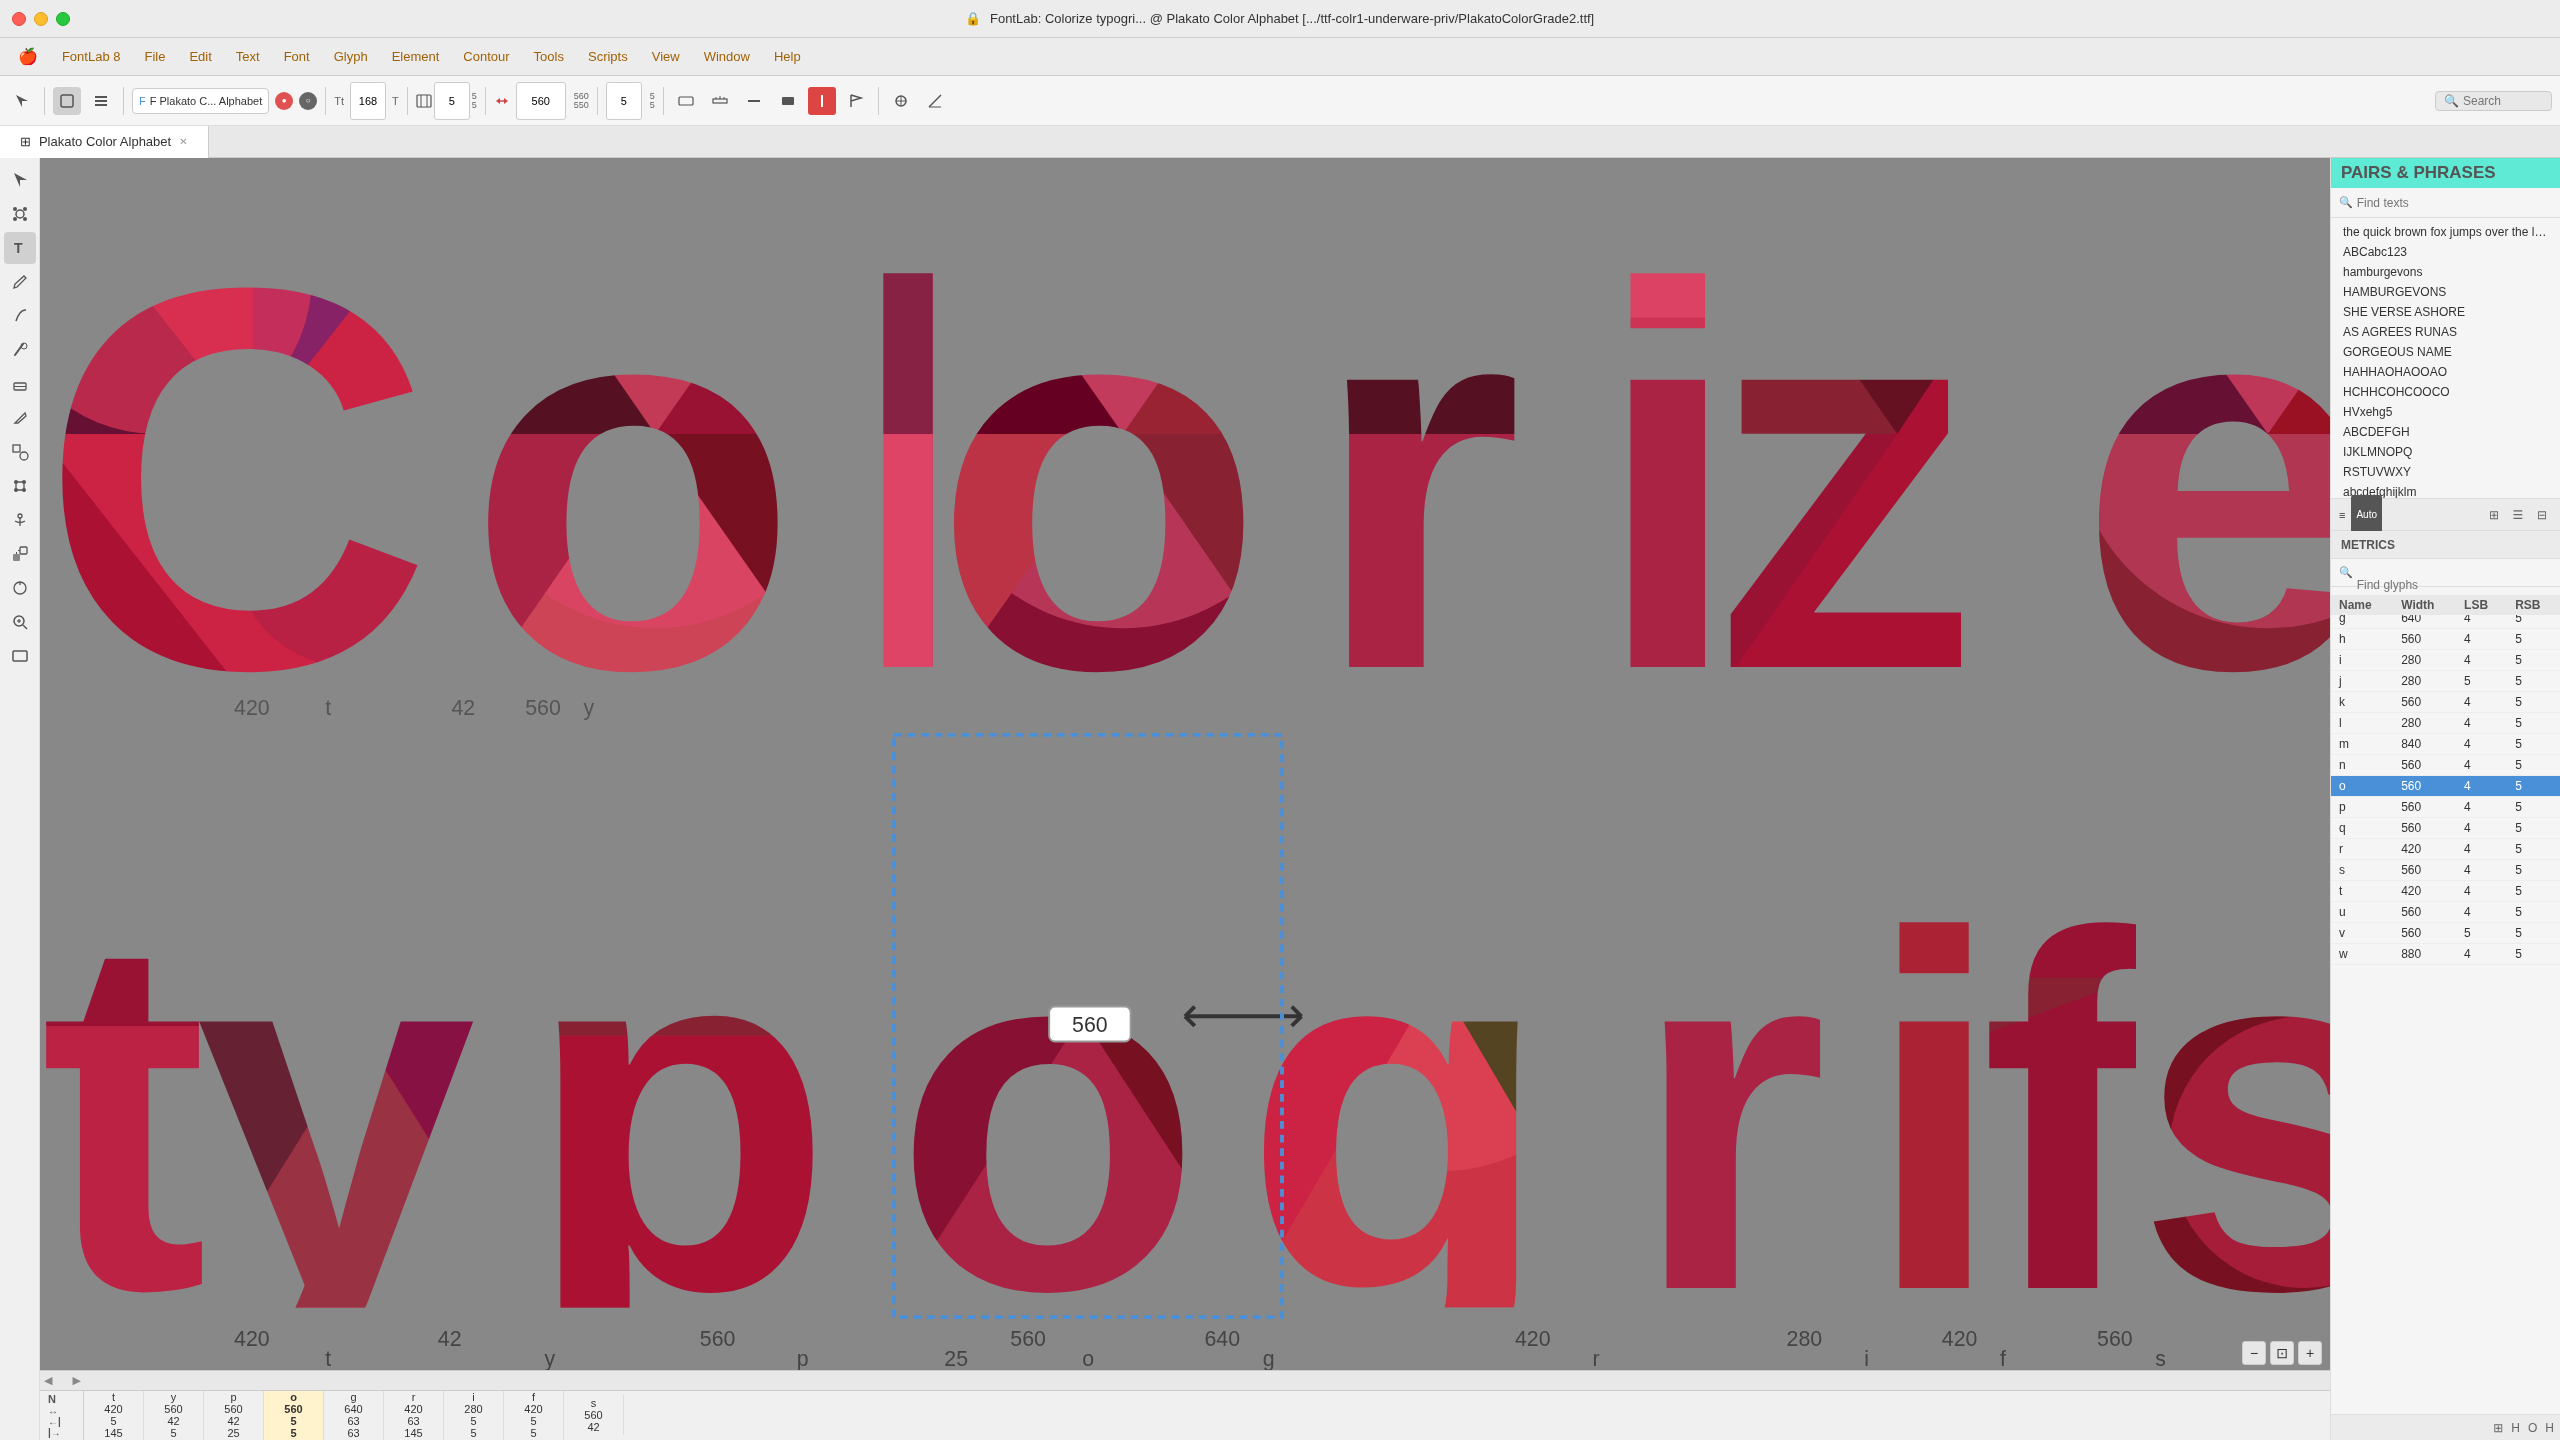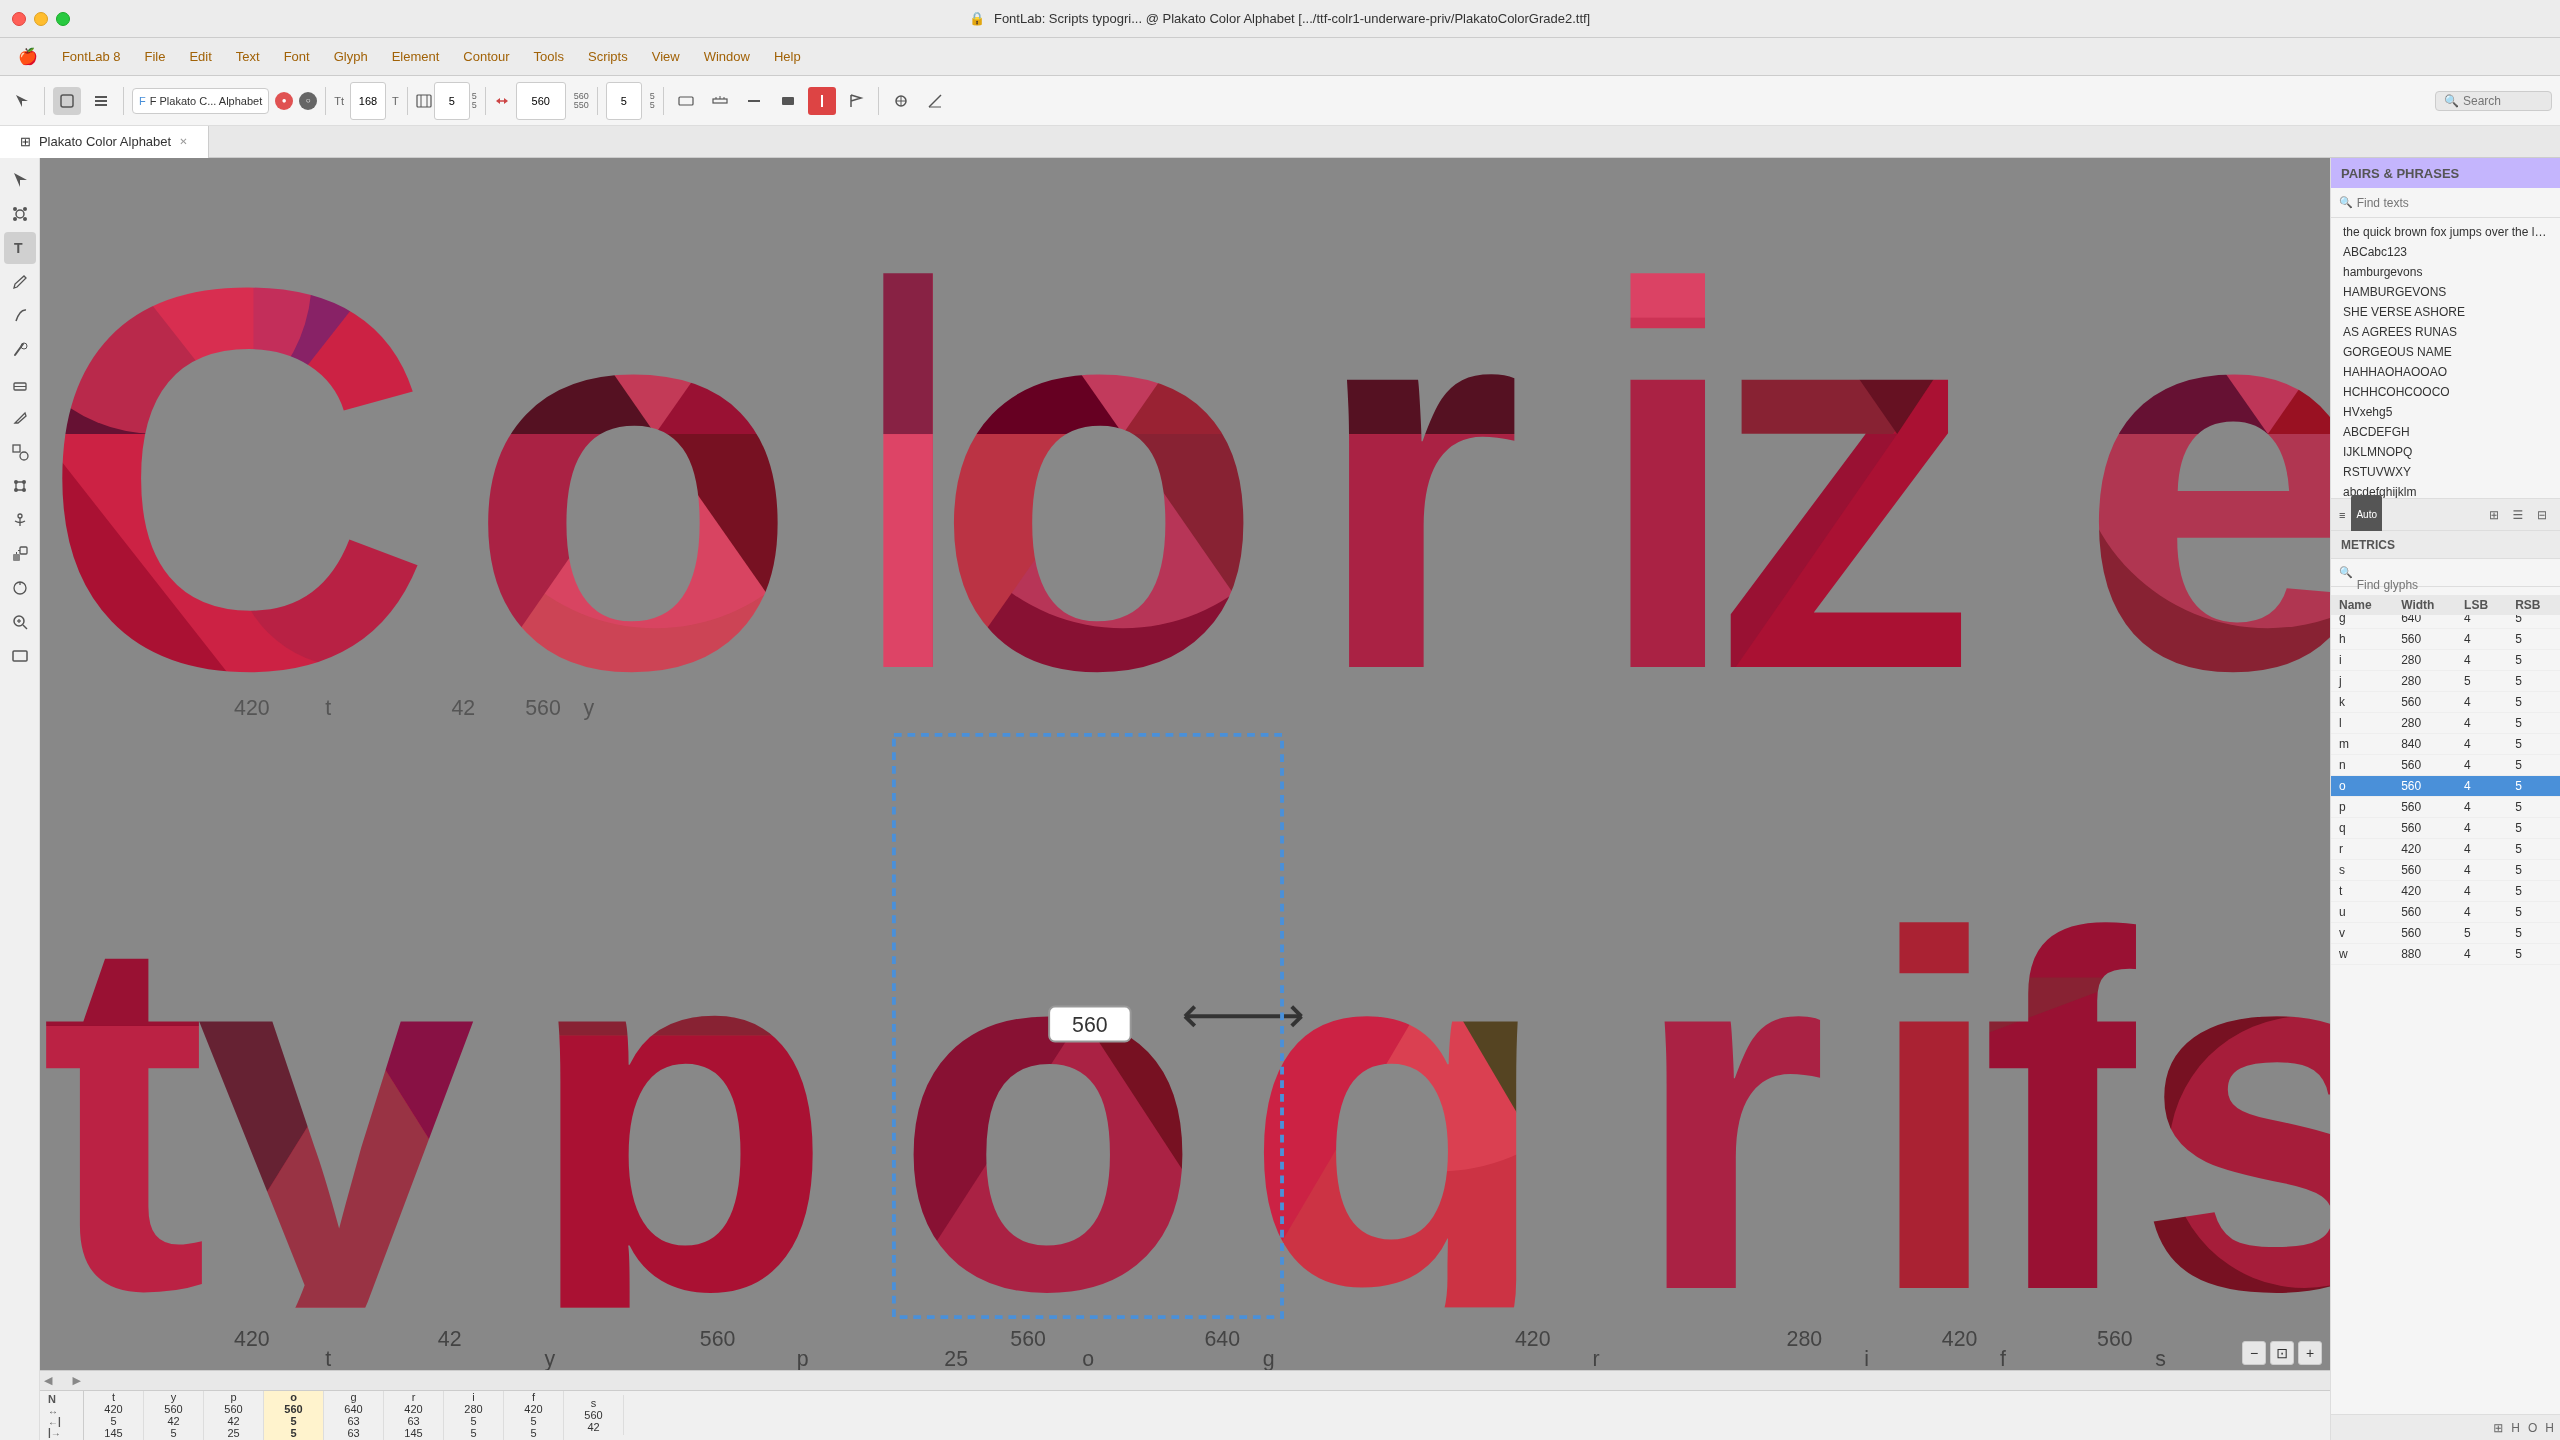--- a/index.html
+++ b/index.html
@@ -174,24 +174,24 @@
     }
 
     .panel-section {
       border-bottom: 1px solid #ddd;
     }
     .panel-header {
       height: 30px;
       display: flex;
       align-items: center;
       padding: 0 10px;
-      font-size: 13px;
+      font-size: 17px;
       font-weight: 600;
       color: #555;
-      background: #c4b5fd;
+      background: #5eead4;
       gap: 6px;
     }
     .panel-search {
       height: 30px;
       display: flex;
       align-items: center;
       padding: 0 8px;
       background: #f5f5f5;
       border-bottom: 1px solid #ddd;
       gap: 4px;
@@ -331,21 +331,21 @@
 <body>
 
 <div class="title-bar">
   <div class="traffic-lights">
     <div class="tl tl-red"></div>
     <div class="tl tl-yellow"></div>
     <div class="tl tl-green"></div>
   </div>
   <div class="title-bar-app">
     <span>🔒</span>
-    <span>FontLab: Scripts typogri... @ Plakato Color Alphabet [.../ttf-colr1-underware-priv/PlakatoColorGrade2.ttf]</span>
+    <span>FontLab: Colorize typogri... @ Plakato Color Alphabet [.../ttf-colr1-underware-priv/PlakatoColorGrade2.ttf]</span>
   </div>
 </div>
 
 <div class="menu-bar">
   <span class="apple-logo">🍎</span>
   <span class="menu-item">FontLab 8</span>
   <span class="menu-item">File</span>
   <span class="menu-item">Edit</span>
   <span class="menu-item">Text</span>
   <span class="menu-item">Font</span>

